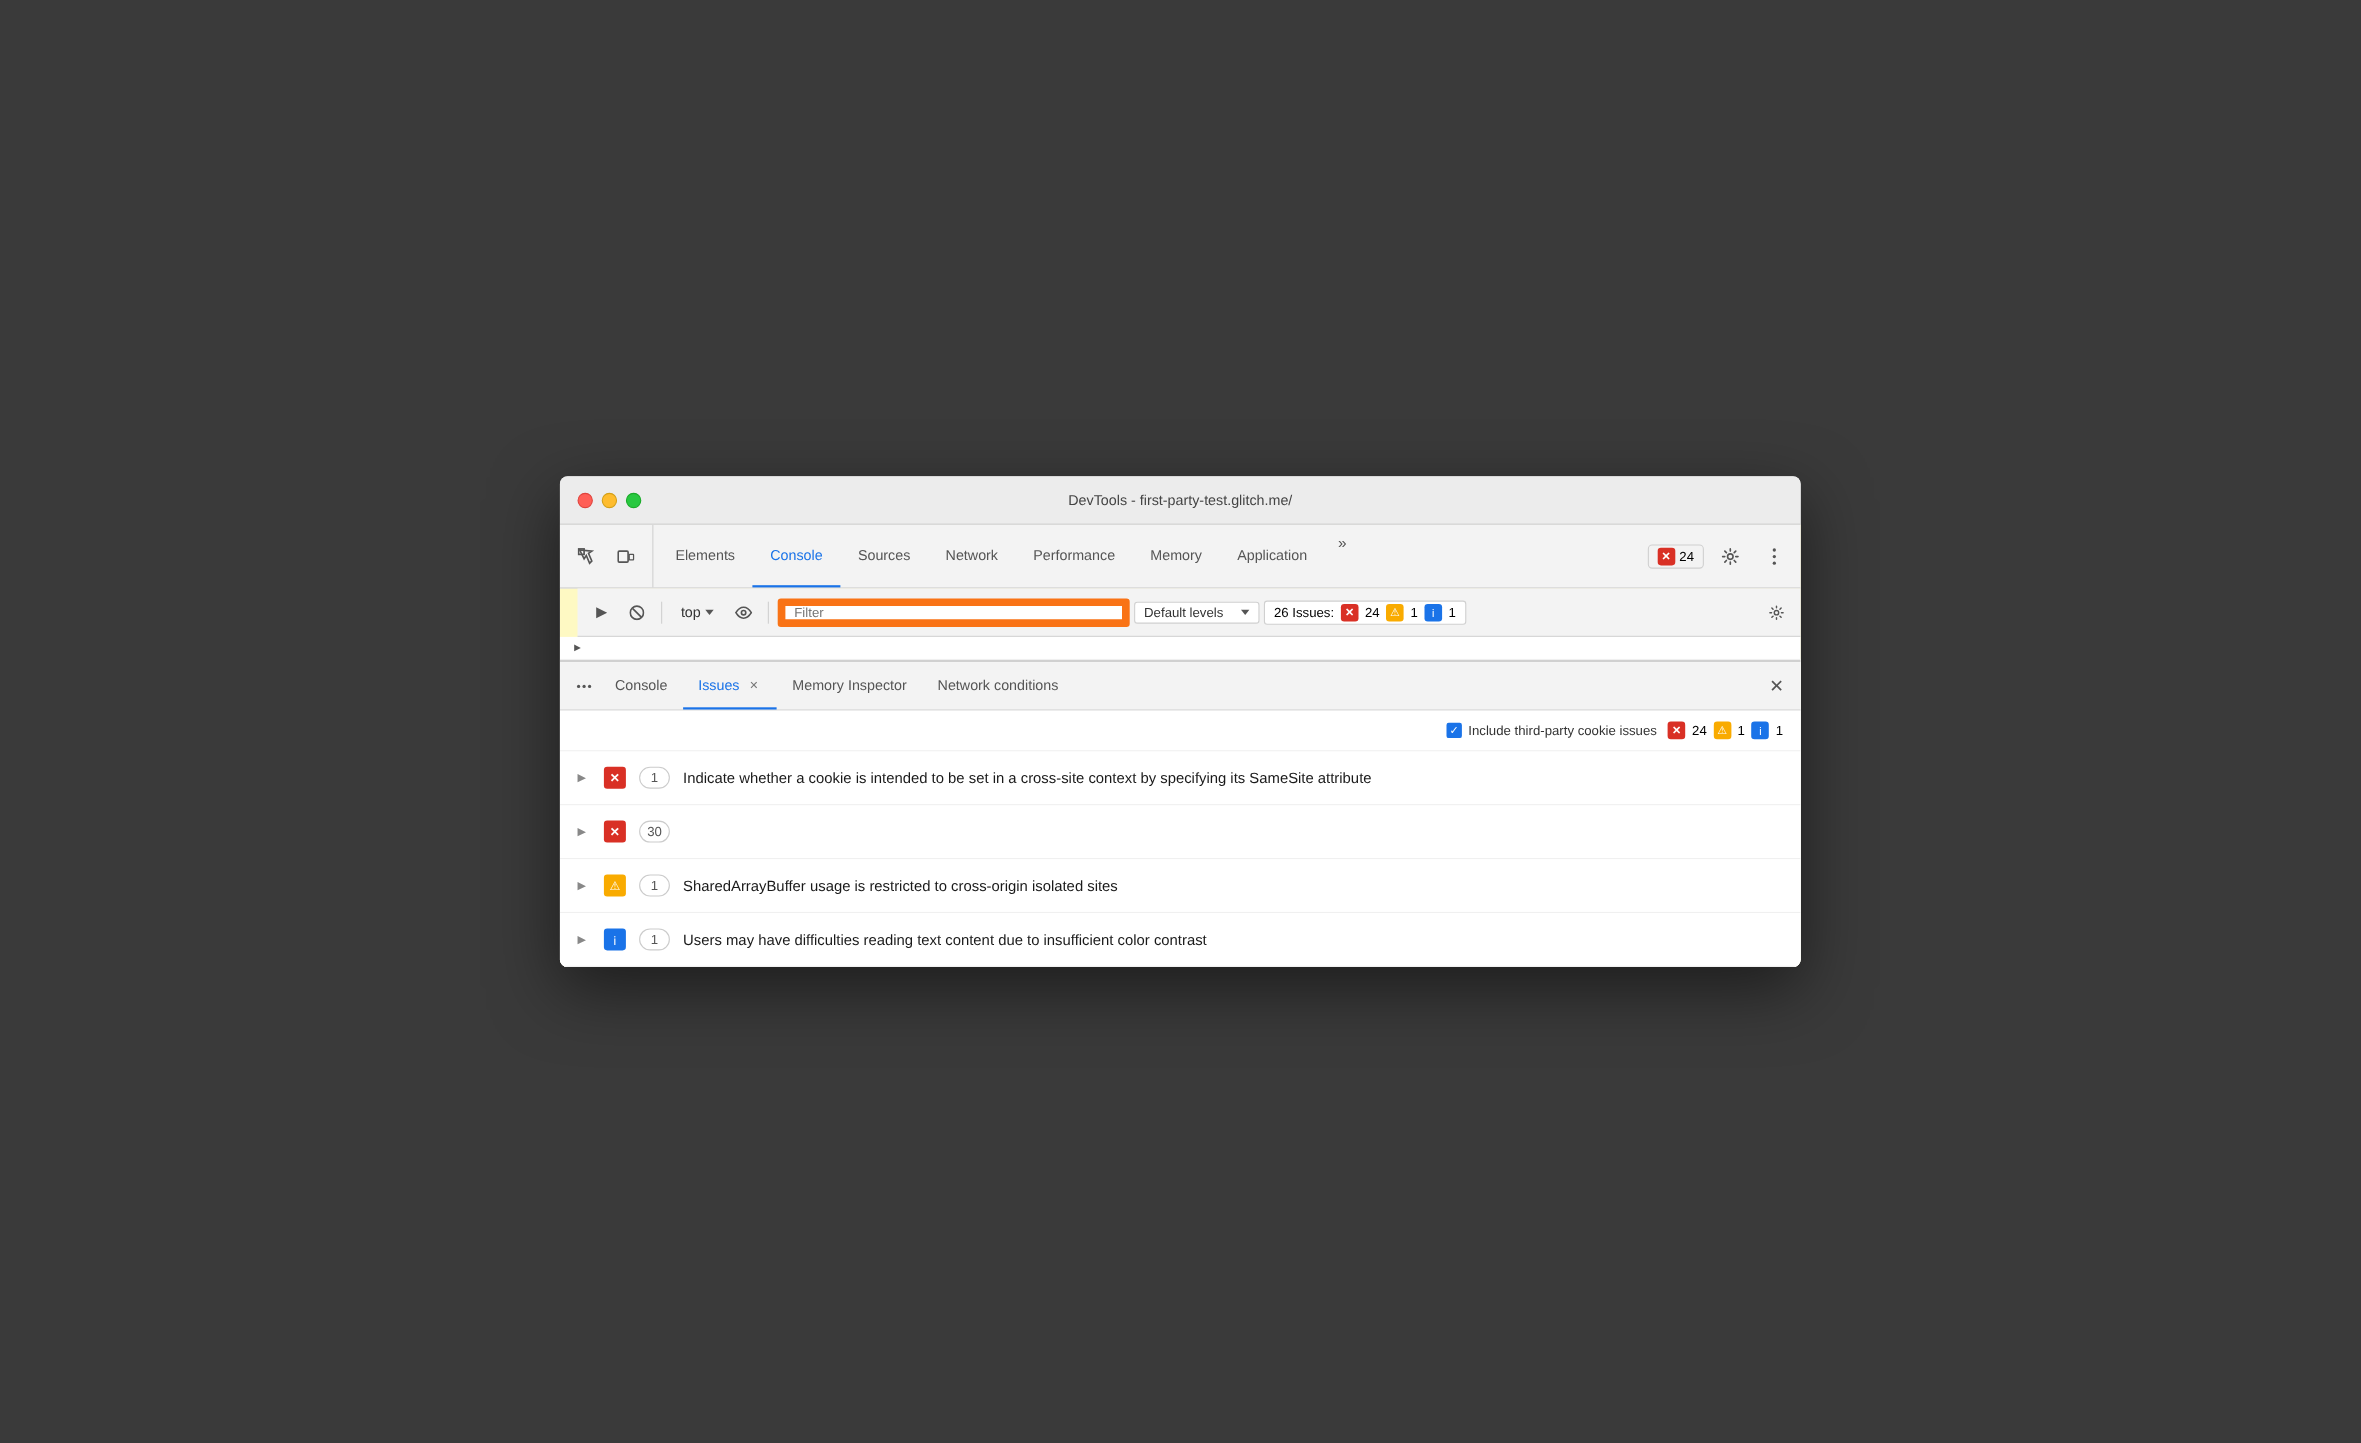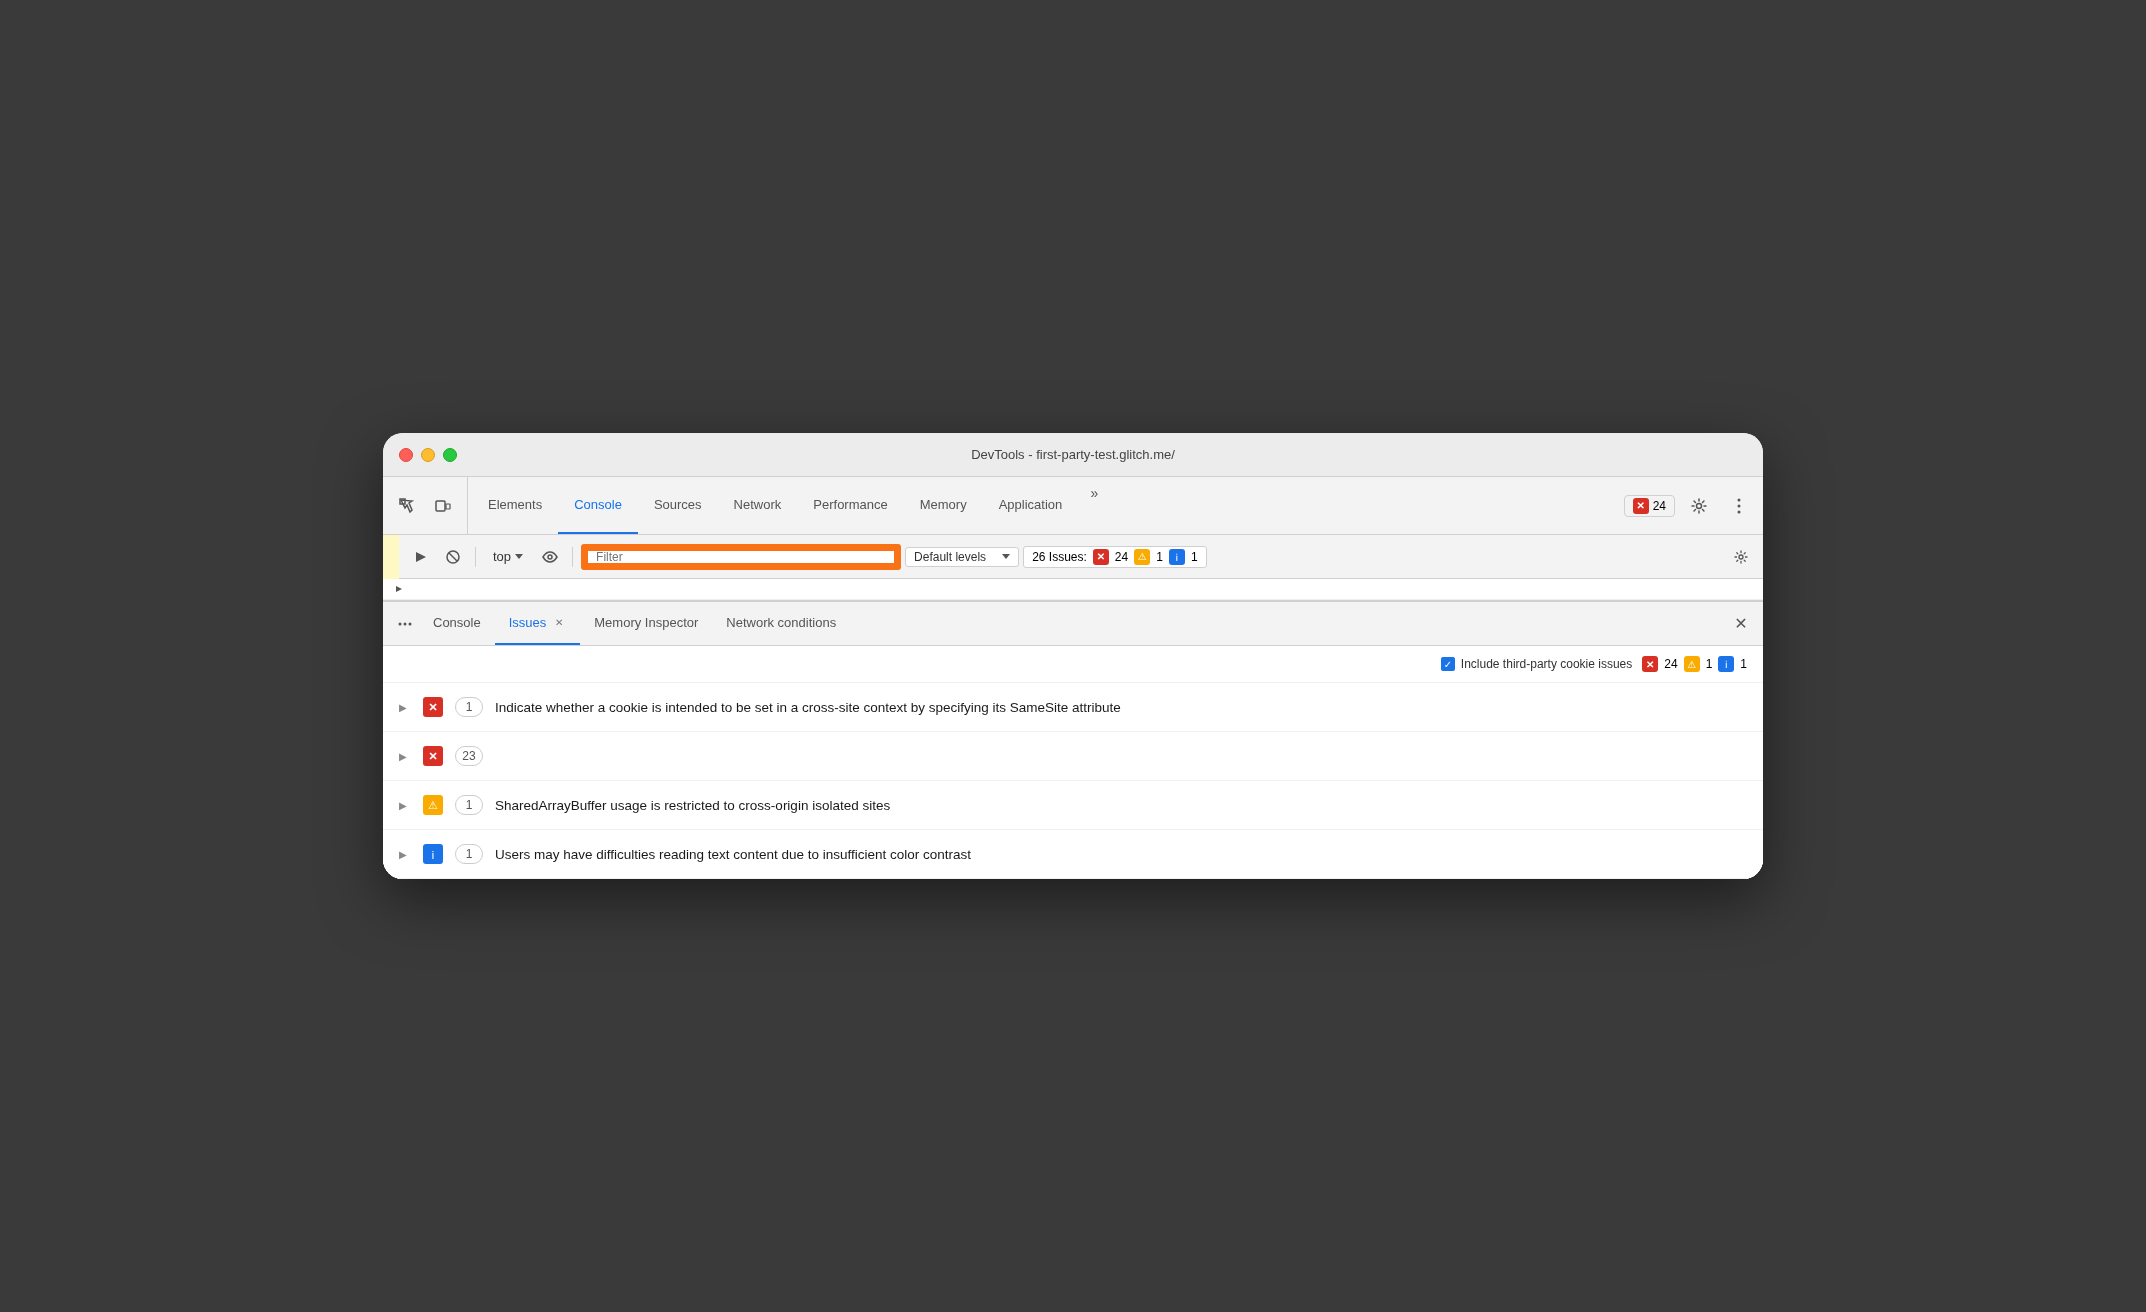--- a/index.html
+++ b/index.html
@@ -5,23 +5,23 @@
     * { box-sizing: border-box; margin: 0; padding: 0; }
     body {
       background: #3a3a3a;
       display: flex;
       align-items: center;
       justify-content: center;
       min-height: 100vh;
       font-family: -apple-system, BlinkMacSystemFont, 'Segoe UI', sans-serif;
     }
     .window {
-      width: 1380px;
+      width: 1128px;
       background: #f5f5f5;
-      border-radius: 20px;
+      border-radius: 7px;
       box-shadow: 0 20px 60px rgba(0,0,0,0.5);
       overflow: hidden;
     }
     
     .title-bar {
       background: #ececec;
       height: 44px;
       display: flex;
       align-items: center;
       padding: 0 16px;
@@ -635,21 +635,21 @@
             <div class="issue-count-badge">
               <span>1</span>
             </div>
             <span class="issue-text">Indicate whether a cookie is intended to be set in a cross-site context by specifying its SameSite attribute</span>
           </div>
 
           <div class="issue-row">
             <span class="issue-expand-arrow">▶</span>
             <div class="issue-icon-red">✕</div>
             <div class="issue-count-badge">
-              <span>23</span>
+              <span>30</span>
             </div>
           </div>
 
           <div class="issue-row">
             <span class="issue-expand-arrow">▶</span>
             <div class="issue-icon-yellow">⚠</div>
             <div class="issue-count-badge">
               <span>1</span>
             </div>
             <span class="issue-text">SharedArrayBuffer usage is restricted to cross-origin isolated sites</span>

